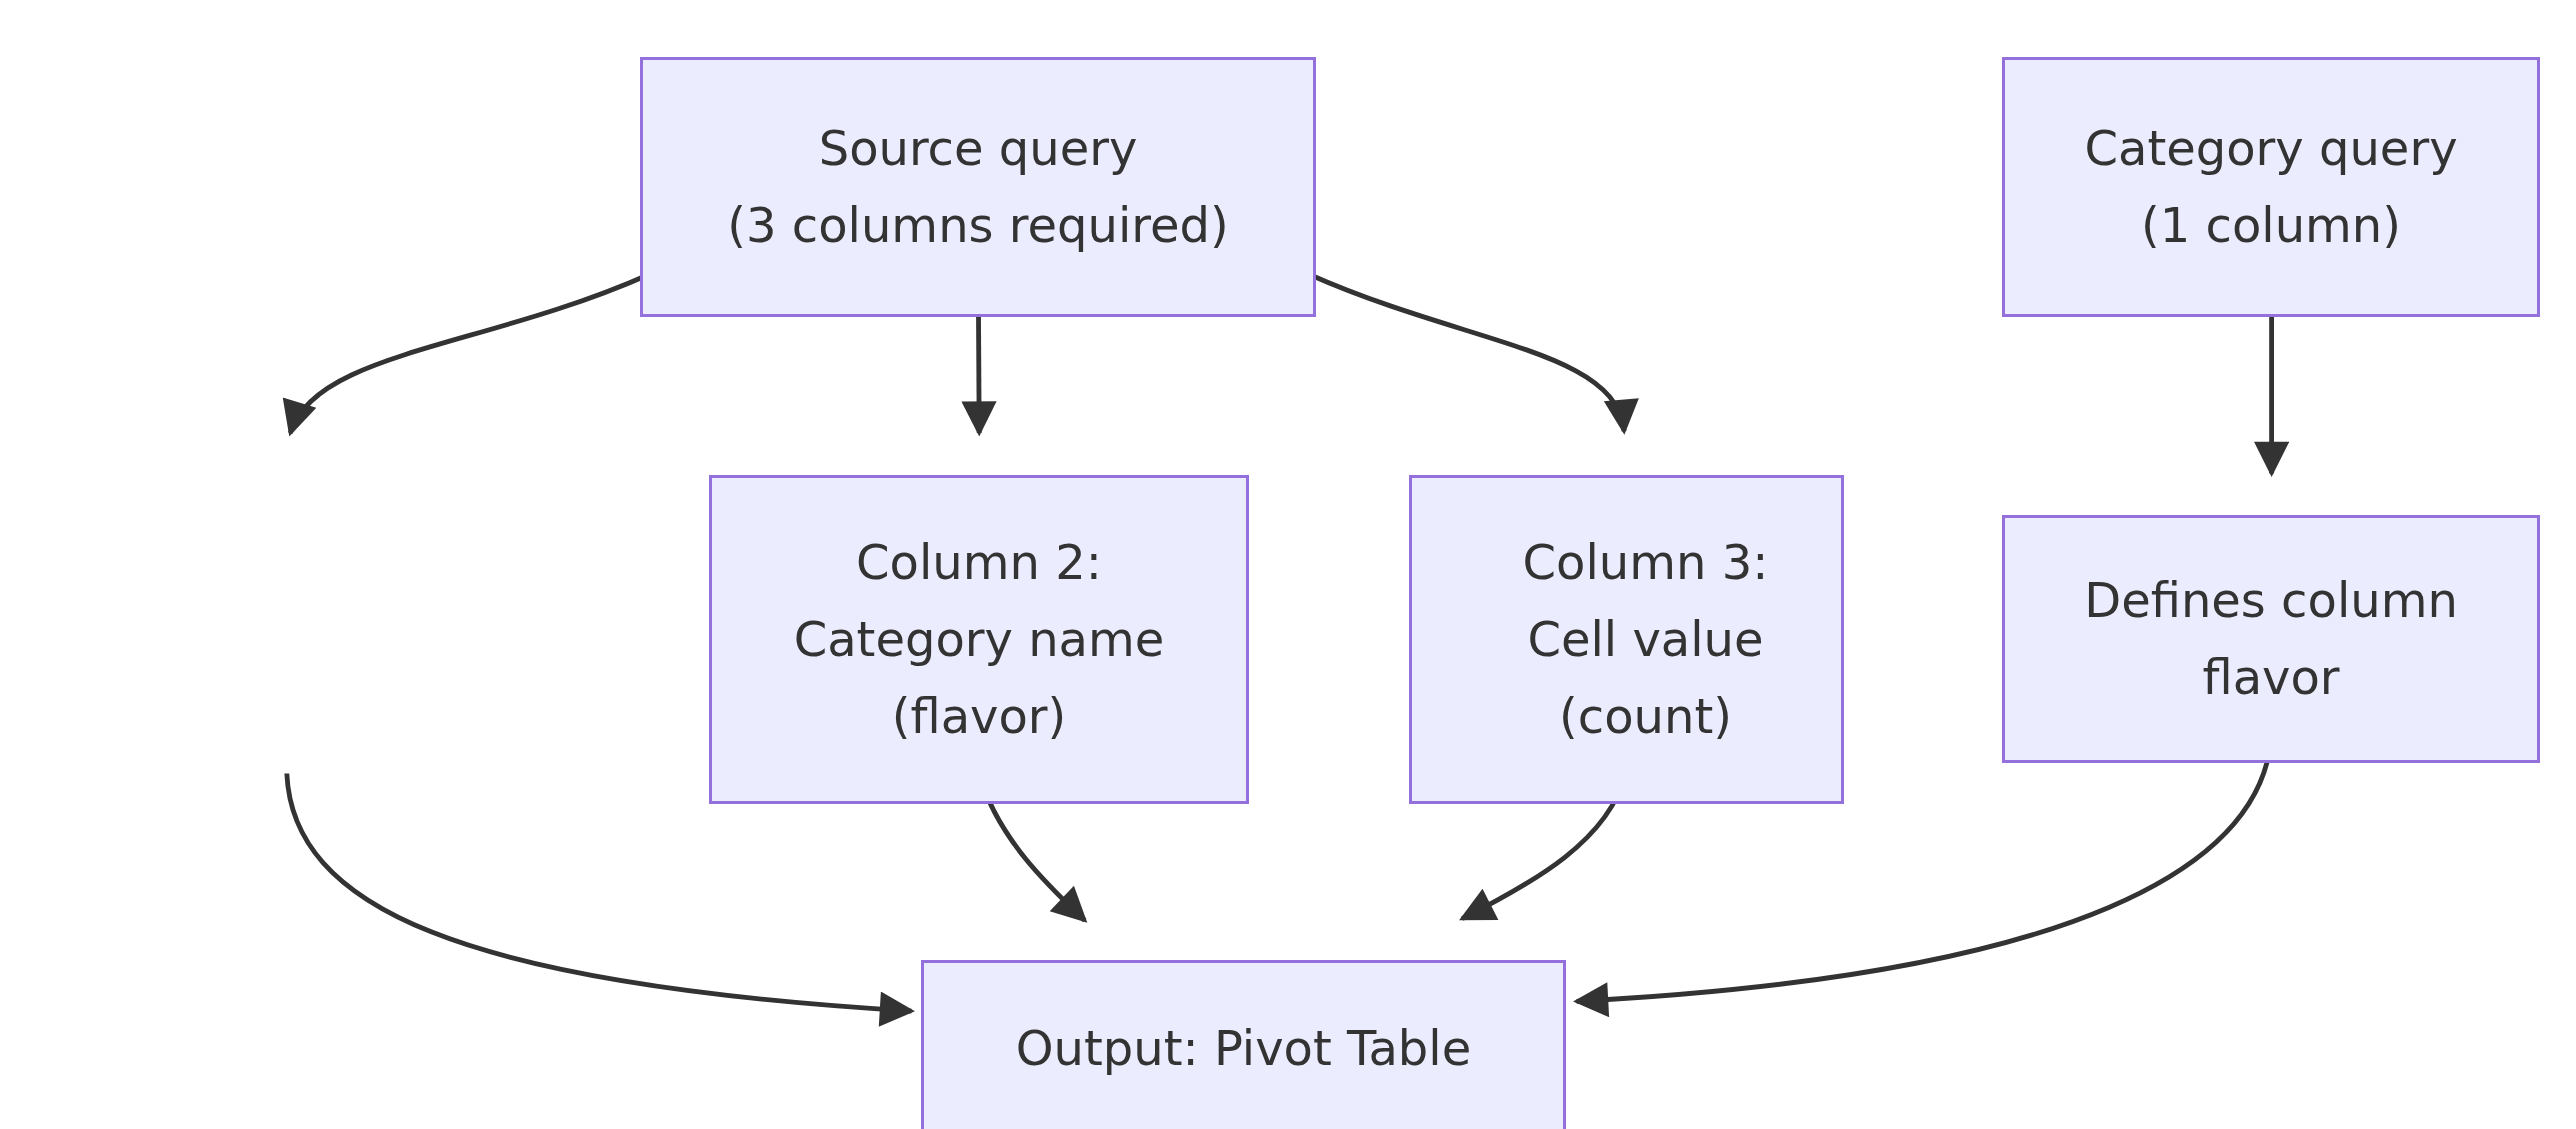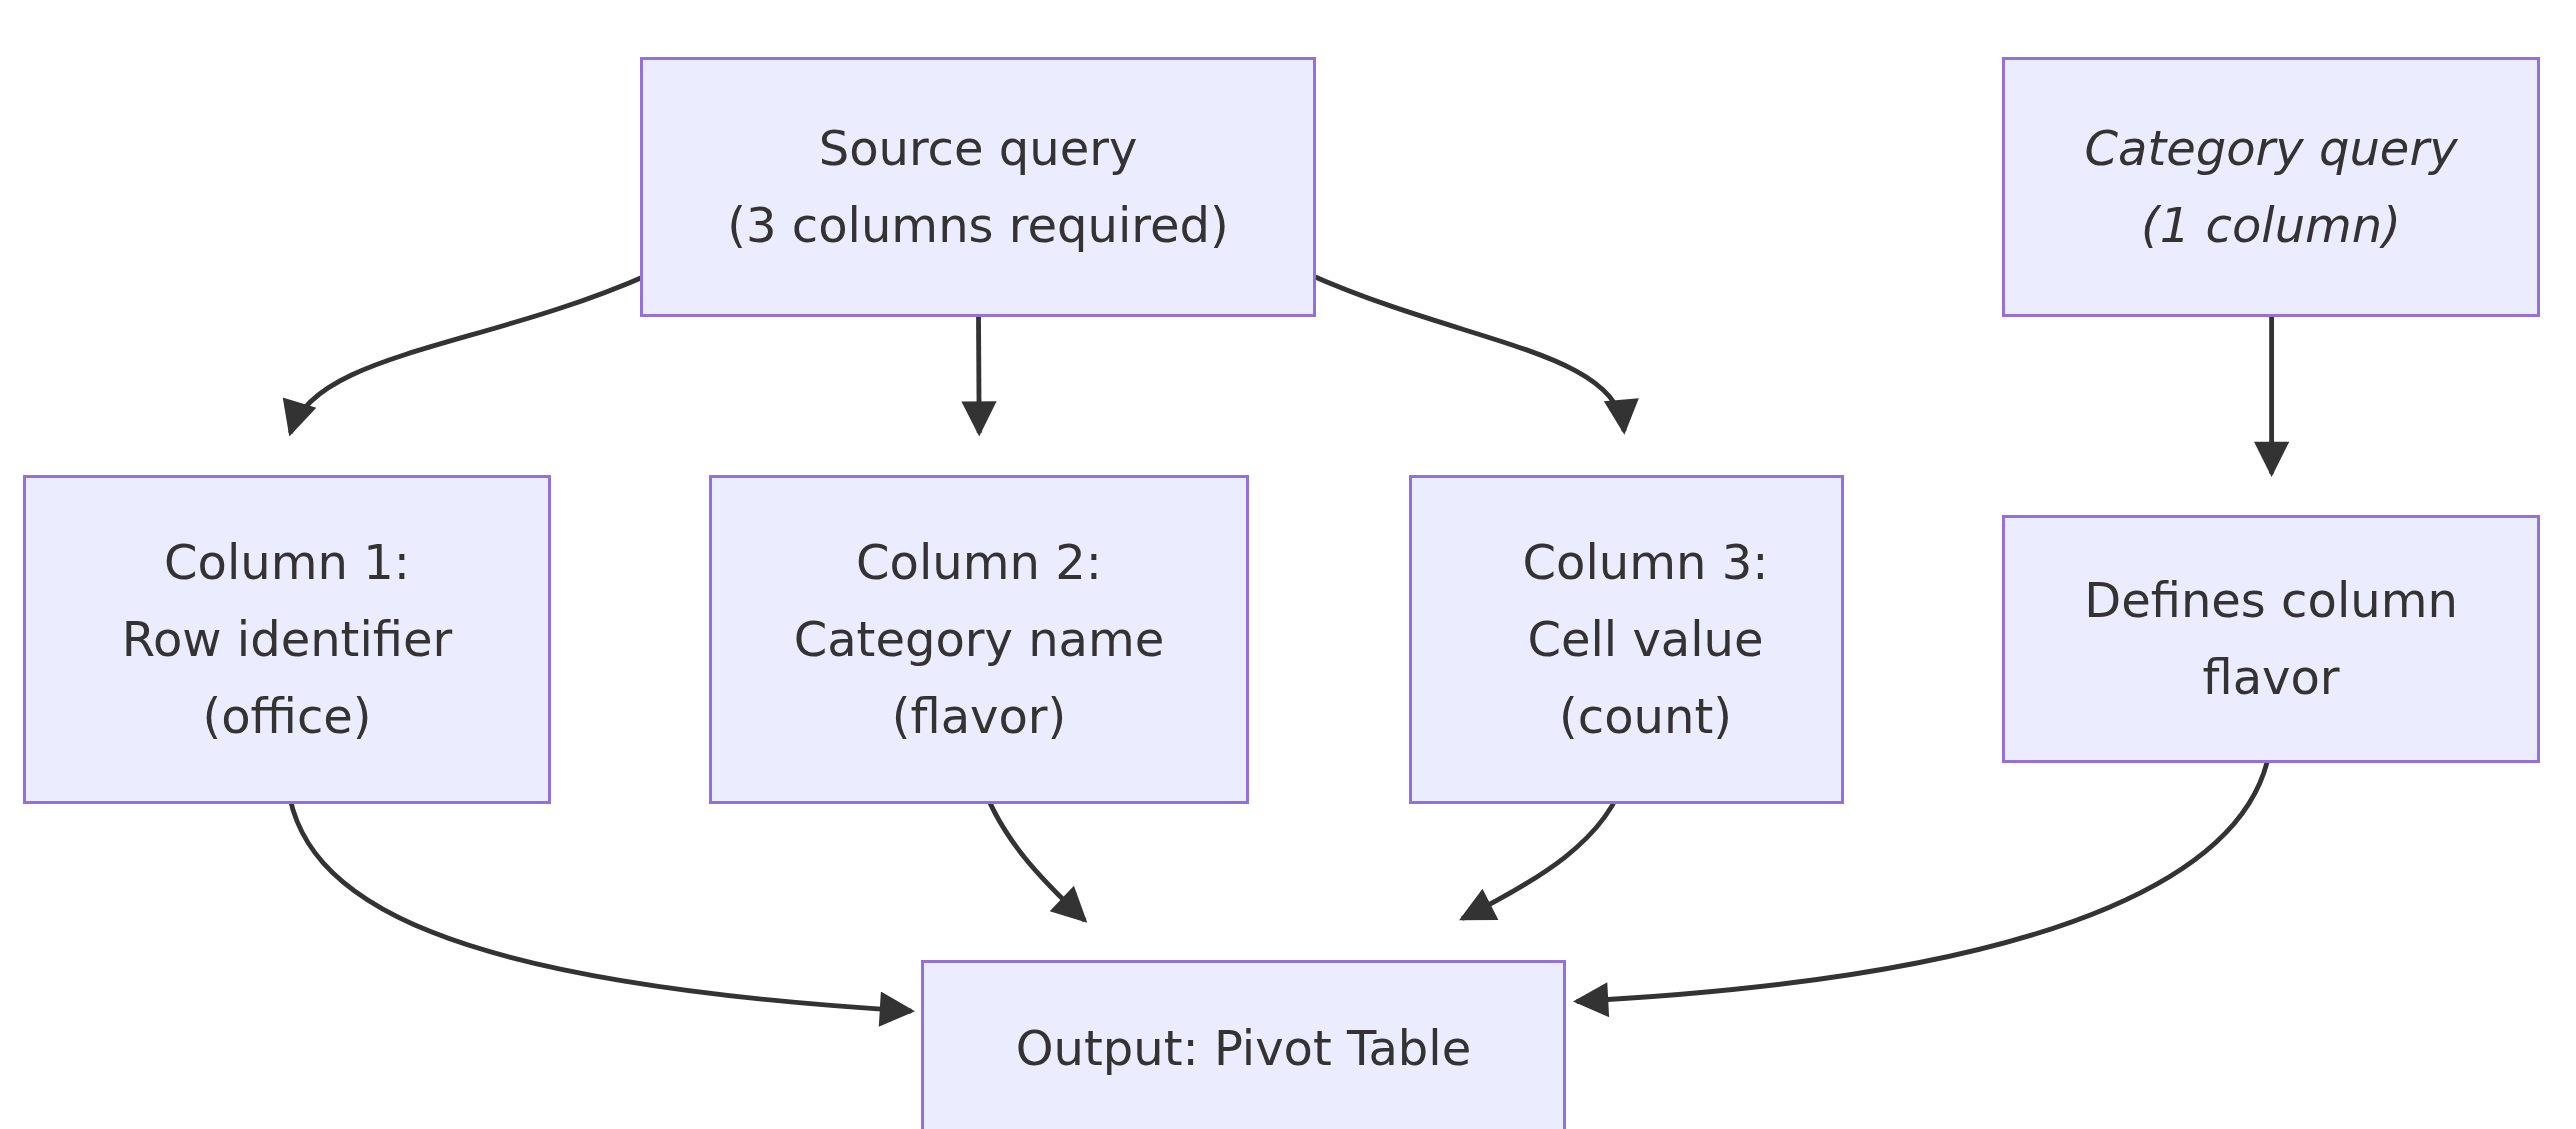--- a/index.html
+++ b/index.html
@@ -39,21 +39,21 @@
     align-items:center;
     justify-content:center;
     text-align:center;
     font-size:48px;
     line-height:77px;
     white-space:nowrap;
     margin-top:32px;
   }
   .node span{display:block;}
   #node-source  {left:640px;  top:25px;   width:676px; height:260px;}
-  #node-category{left:2002px; top:25px;   width:538px; height:260px;font-style:italic;}
+  #node-category{left:2002px; top:25px;   width:538px; height:260px;}
   #node-col1    {left:23px;   top:443px;  width:528px; height:329px;}
   #node-col2    {left:709px;  top:443px;  width:540px; height:329px;}
   #node-col3    {left:1409px; top:443px;  width:435px; height:329px;padding-left:38px;}
   #node-headers {left:2002px; top:483px;  width:538px; height:248px;}
   #node-output  {left:921px; top:928px; width:645px; height:176px;}
 </style>
 </head>
 <body>
 
 <div class="stage">
@@ -77,25 +77,20 @@
   <div class="node" id="node-source">
     <span>Source query</span>
     <span>(3 columns required)</span>
   </div>
 
   <div class="node" id="node-category">
     <span>Category query</span>
     <span>(1 column)</span>
   </div>
 
-  <div class="node" id="node-col1">
-    <span>Column 1:</span>
-    <span>Row identifier</span>
-    <span>(office)</span>
-  </div>
 
   <div class="node" id="node-col2">
     <span>Column 2:</span>
     <span>Category name</span>
     <span>(flavor)</span>
   </div>
 
   <div class="node" id="node-col3">
     <span>Column 3:</span>
     <span>Cell value</span>

